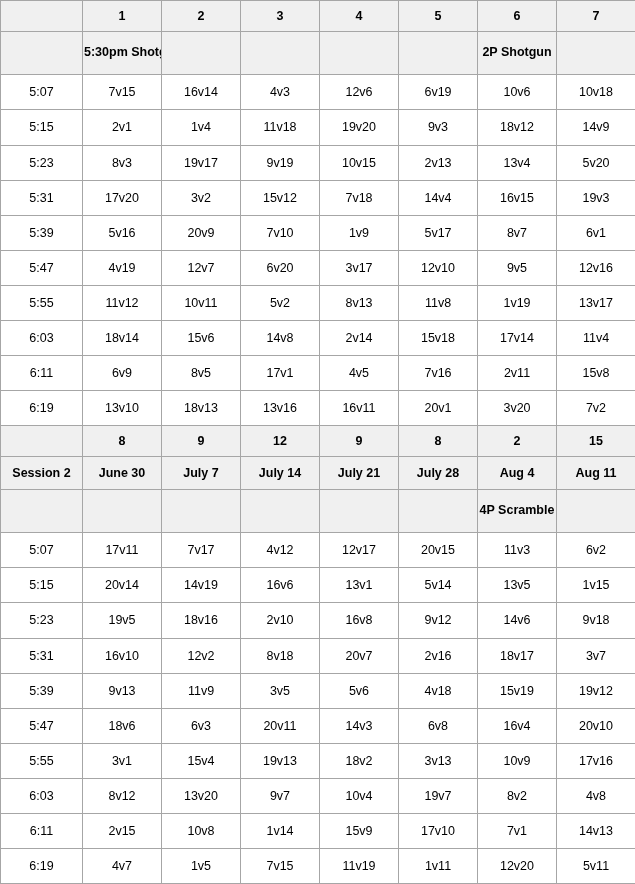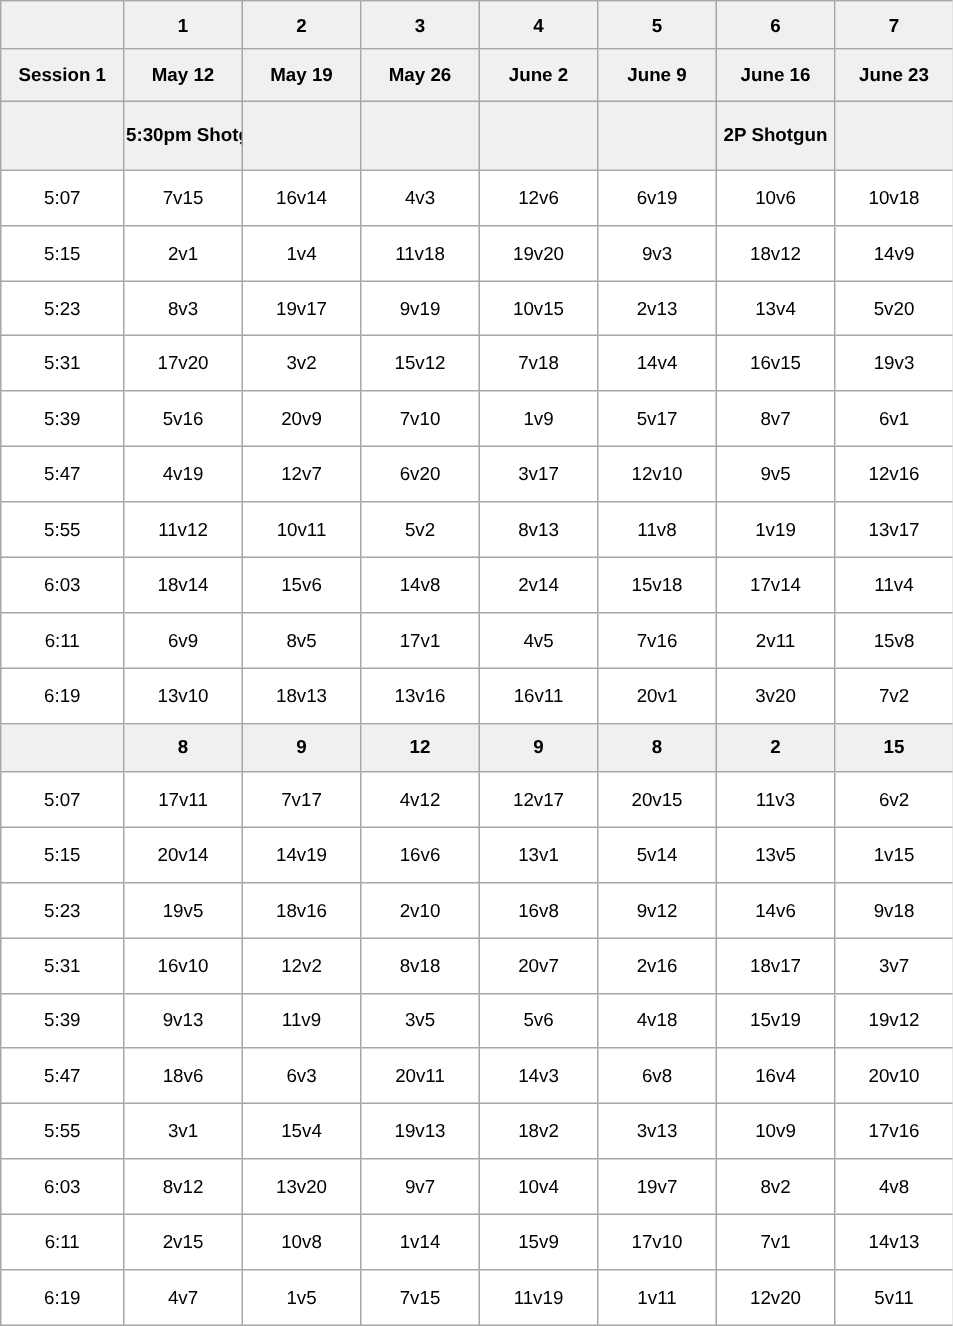--- a/index.html
+++ b/index.html
@@ -70,30 +70,20 @@
       <tr class="week-number-row">
         <td class="blank-cell"></td>
         <td>1</td>
         <td>2</td>
         <td>3</td>
         <td>4</td>
         <td>5</td>
         <td>6</td>
         <td>7</td>
       </tr>
-      <tr class="session-row">
-        <td>Session 1</td>
-        <td>May 12</td>
-        <td>May 19</td>
-        <td>May 26</td>
-        <td>June 2</td>
-        <td>June 9</td>
-        <td>June 16</td>
-        <td>June 23</td>
-      </tr>
       <tr class="note-row">
         <td class="blank-cell"></td>
         <td class="note-multiline">5:30pm
 Shotgun</td>
         <td class="note-multiline"></td>
         <td class="note-multiline"></td>
         <td class="note-multiline"></td>
         <td class="note-multiline"></td>
         <td class="note-multiline">2P Shotgun</td>
         <td class="note-multiline"></td>
@@ -201,20 +191,40 @@
       <tr class="week-number-row">
         <td class="blank-cell"></td>
         <td>8</td>
         <td>9</td>
         <td>12</td>
         <td>9</td>
         <td>8</td>
         <td>2</td>
         <td>15</td>
       </tr>
+      <tr class="session-row">
+        <td>Session 2</td>
+        <td>June 30</td>
+        <td>July 7</td>
+        <td>July 14</td>
+        <td>July 21</td>
+        <td>July 28</td>
+        <td>Aug 4</td>
+        <td>Aug 11</td>
+      </tr>
+      <tr class="note-row">
+        <td class="blank-cell"></td>
+        <td class="note-multiline"></td>
+        <td class="note-multiline"></td>
+        <td class="note-multiline"></td>
+        <td class="note-multiline"></td>
+        <td class="note-multiline"></td>
+        <td class="note-multiline">4P Scramble</td>
+        <td class="note-multiline"></td>
+      </tr>
       <tr class="match-row">
         <td class="time-cell">5:07</td>
         <td>17v11</td>
         <td>7v17</td>
         <td>4v12</td>
         <td>12v17</td>
         <td>20v15</td>
         <td>11v3</td>
         <td>6v2</td>
       </tr>

